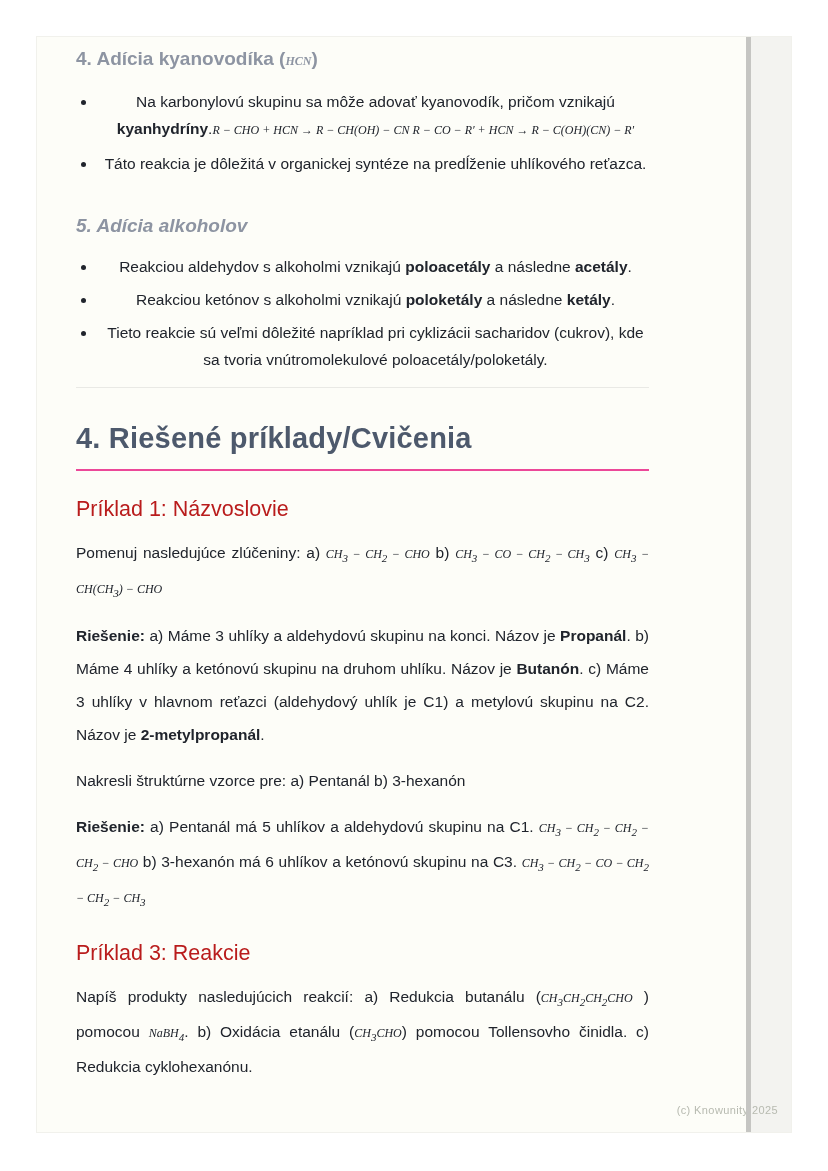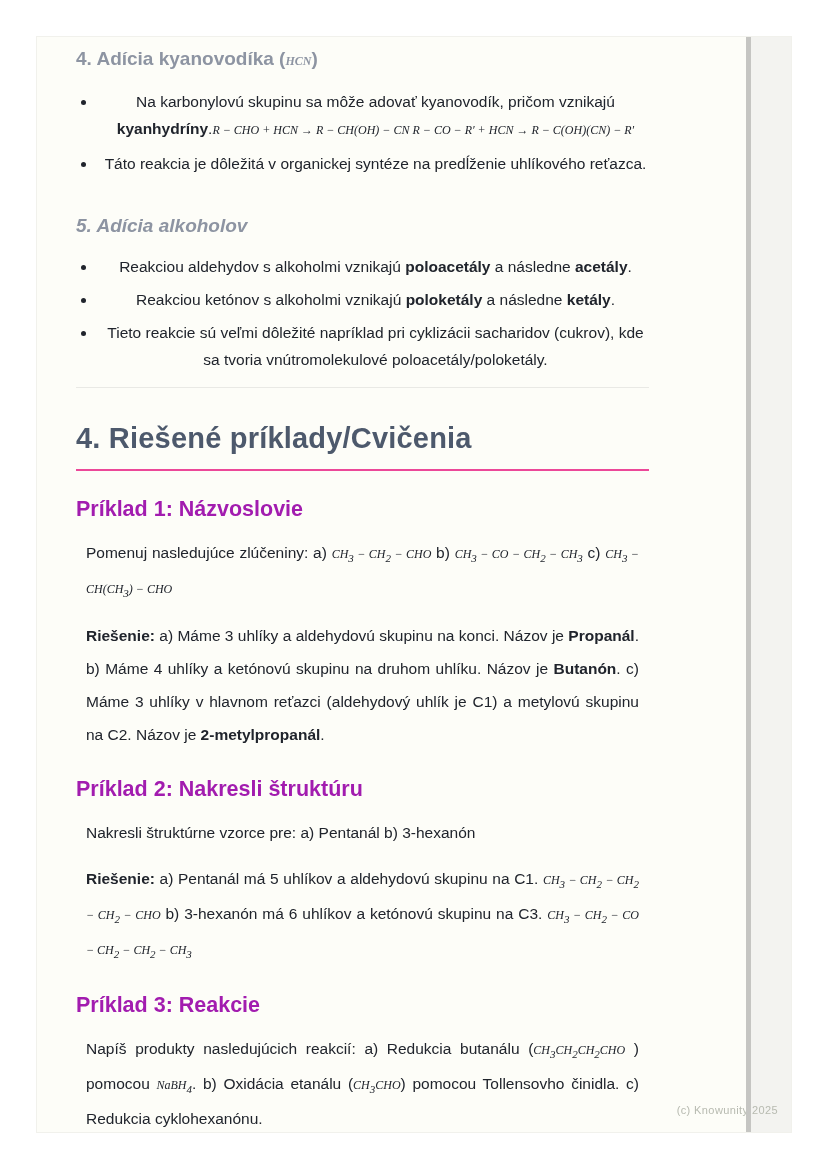--- a/index.html
+++ b/index.html
@@ -36,25 +36,25 @@
   }
   hr.divider{
     border:none;border-top:1px solid #e9e9e5;margin:14px 0 0;width:100%;
   }
   h1.main{
     margin:32px 0 0;font-size:29px;line-height:36px;font-weight:800;
     color:#4d596c;padding-bottom:13px;border-bottom:2px solid #ec4899;
     letter-spacing:0.2px;
   }
   h2.ex{
-    margin:24px 0 0;font-size:21.5px;line-height:28px;font-weight:700;
-    color:#a21caf;
+    margin:24px 0 0;font-size:21.5px;line-height:28px;font-weight:400;
+    color:#b91c1c;
   }
   p.body{
-    margin:13px 10px 0;font-size:15.5px;line-height:33px;color:#20242c;
+    margin:13px 0 0;font-size:15.5px;line-height:33px;color:#20242c;
     text-align:justify;
   }
   .sg-p{}
   .sg-b{font-weight:700;}
   .sg-m{font-family:Liberation Serif, serif;font-style:italic;font-size:12px;}
   sub.sg-ms{
     font-family:"Liberation Serif",serif;font-style:italic;font-size:11px;
     line-height:0;
   }
   .footer{
@@ -85,21 +85,20 @@
     </ul>
 
     <hr class="divider">
 
     <h1 class="main">4. Riešené príklady/Cvičenia</h1>
 
     <h2 class="ex">Príklad 1: Názvoslovie</h2>
     <p class="body"><span class="sg-p">Pomenuj nasledujúce zlúčeniny: a) </span><span class="sg-m">CH</span><sub class="sg-ms">3</sub><span class="sg-m"> − CH</span><sub class="sg-ms">2</sub><span class="sg-m"> − CHO</span><span class="sg-p"> b) </span><span class="sg-m">CH</span><sub class="sg-ms">3</sub><span class="sg-m"> − CO − CH</span><sub class="sg-ms">2</sub><span class="sg-m"> − CH</span><sub class="sg-ms">3</sub><span class="sg-p"> c) </span><span class="sg-m">CH</span><sub class="sg-ms">3</sub><span class="sg-m"> − CH(CH</span><sub class="sg-ms">3</sub><span class="sg-m">) − CHO</span></p>
     <p class="body"><span class="sg-b">Riešenie:</span><span class="sg-p"> a) Máme 3 uhlíky a aldehydovú skupinu na konci. Názov je </span><span class="sg-b">Propanál</span><span class="sg-p">. b) Máme 4 uhlíky a ketónovú skupinu na druhom uhlíku. Názov je </span><span class="sg-b">Butanón</span><span class="sg-p">. c) Máme 3 uhlíky v hlavnom reťazci (aldehydový uhlík je C1) a metylovú skupinu na C2. Názov je </span><span class="sg-b">2-metylpropanál</span><span class="sg-p">.</span></p>
 
-    <h2 class="ex">Príklad 2: Nakresli štruktúru</h2>
     <p class="body"><span class="sg-p">Nakresli štruktúrne vzorce pre: a) Pentanál b) 3-hexanón</span></p>
     <p class="body"><span class="sg-b">Riešenie:</span><span class="sg-p"> a) Pentanál má 5 uhlíkov a aldehydovú skupinu na C1. </span><span class="sg-m">CH</span><sub class="sg-ms">3</sub><span class="sg-m"> − CH</span><sub class="sg-ms">2</sub><span class="sg-m"> − CH</span><sub class="sg-ms">2</sub><span class="sg-m"> − CH</span><sub class="sg-ms">2</sub><span class="sg-m"> − CHO</span><span class="sg-p"> b) 3-hexanón má 6 uhlíkov a ketónovú skupinu na C3. </span><span class="sg-m">CH</span><sub class="sg-ms">3</sub><span class="sg-m"> − CH</span><sub class="sg-ms">2</sub><span class="sg-m"> − CO − CH</span><sub class="sg-ms">2</sub><span class="sg-m"> − CH</span><sub class="sg-ms">2</sub><span class="sg-m"> − CH</span><sub class="sg-ms">3</sub></p>
 
     <h2 class="ex">Príklad 3: Reakcie</h2>
     <p class="body"><span class="sg-p">Napíš produkty nasledujúcich reakcií: a) Redukcia butanálu (</span><span class="sg-m">CH</span><sub class="sg-ms">3</sub><span class="sg-m">CH</span><sub class="sg-ms">2</sub><span class="sg-m">CH</span><sub class="sg-ms">2</sub><span class="sg-m">CHO</span><span class="sg-p"> ) pomocou </span><span class="sg-m">NaBH</span><sub class="sg-ms">4</sub><span class="sg-p">. b) Oxidácia etanálu (</span><span class="sg-m">CH</span><sub class="sg-ms">3</sub><span class="sg-m">CHO</span><span class="sg-p">) pomocou Tollensovho činidla. c) Redukcia cyklohexanónu.</span></p>
 
   </div>
 
   <div class="footer">(c) Knowunity 2025</div>
 

